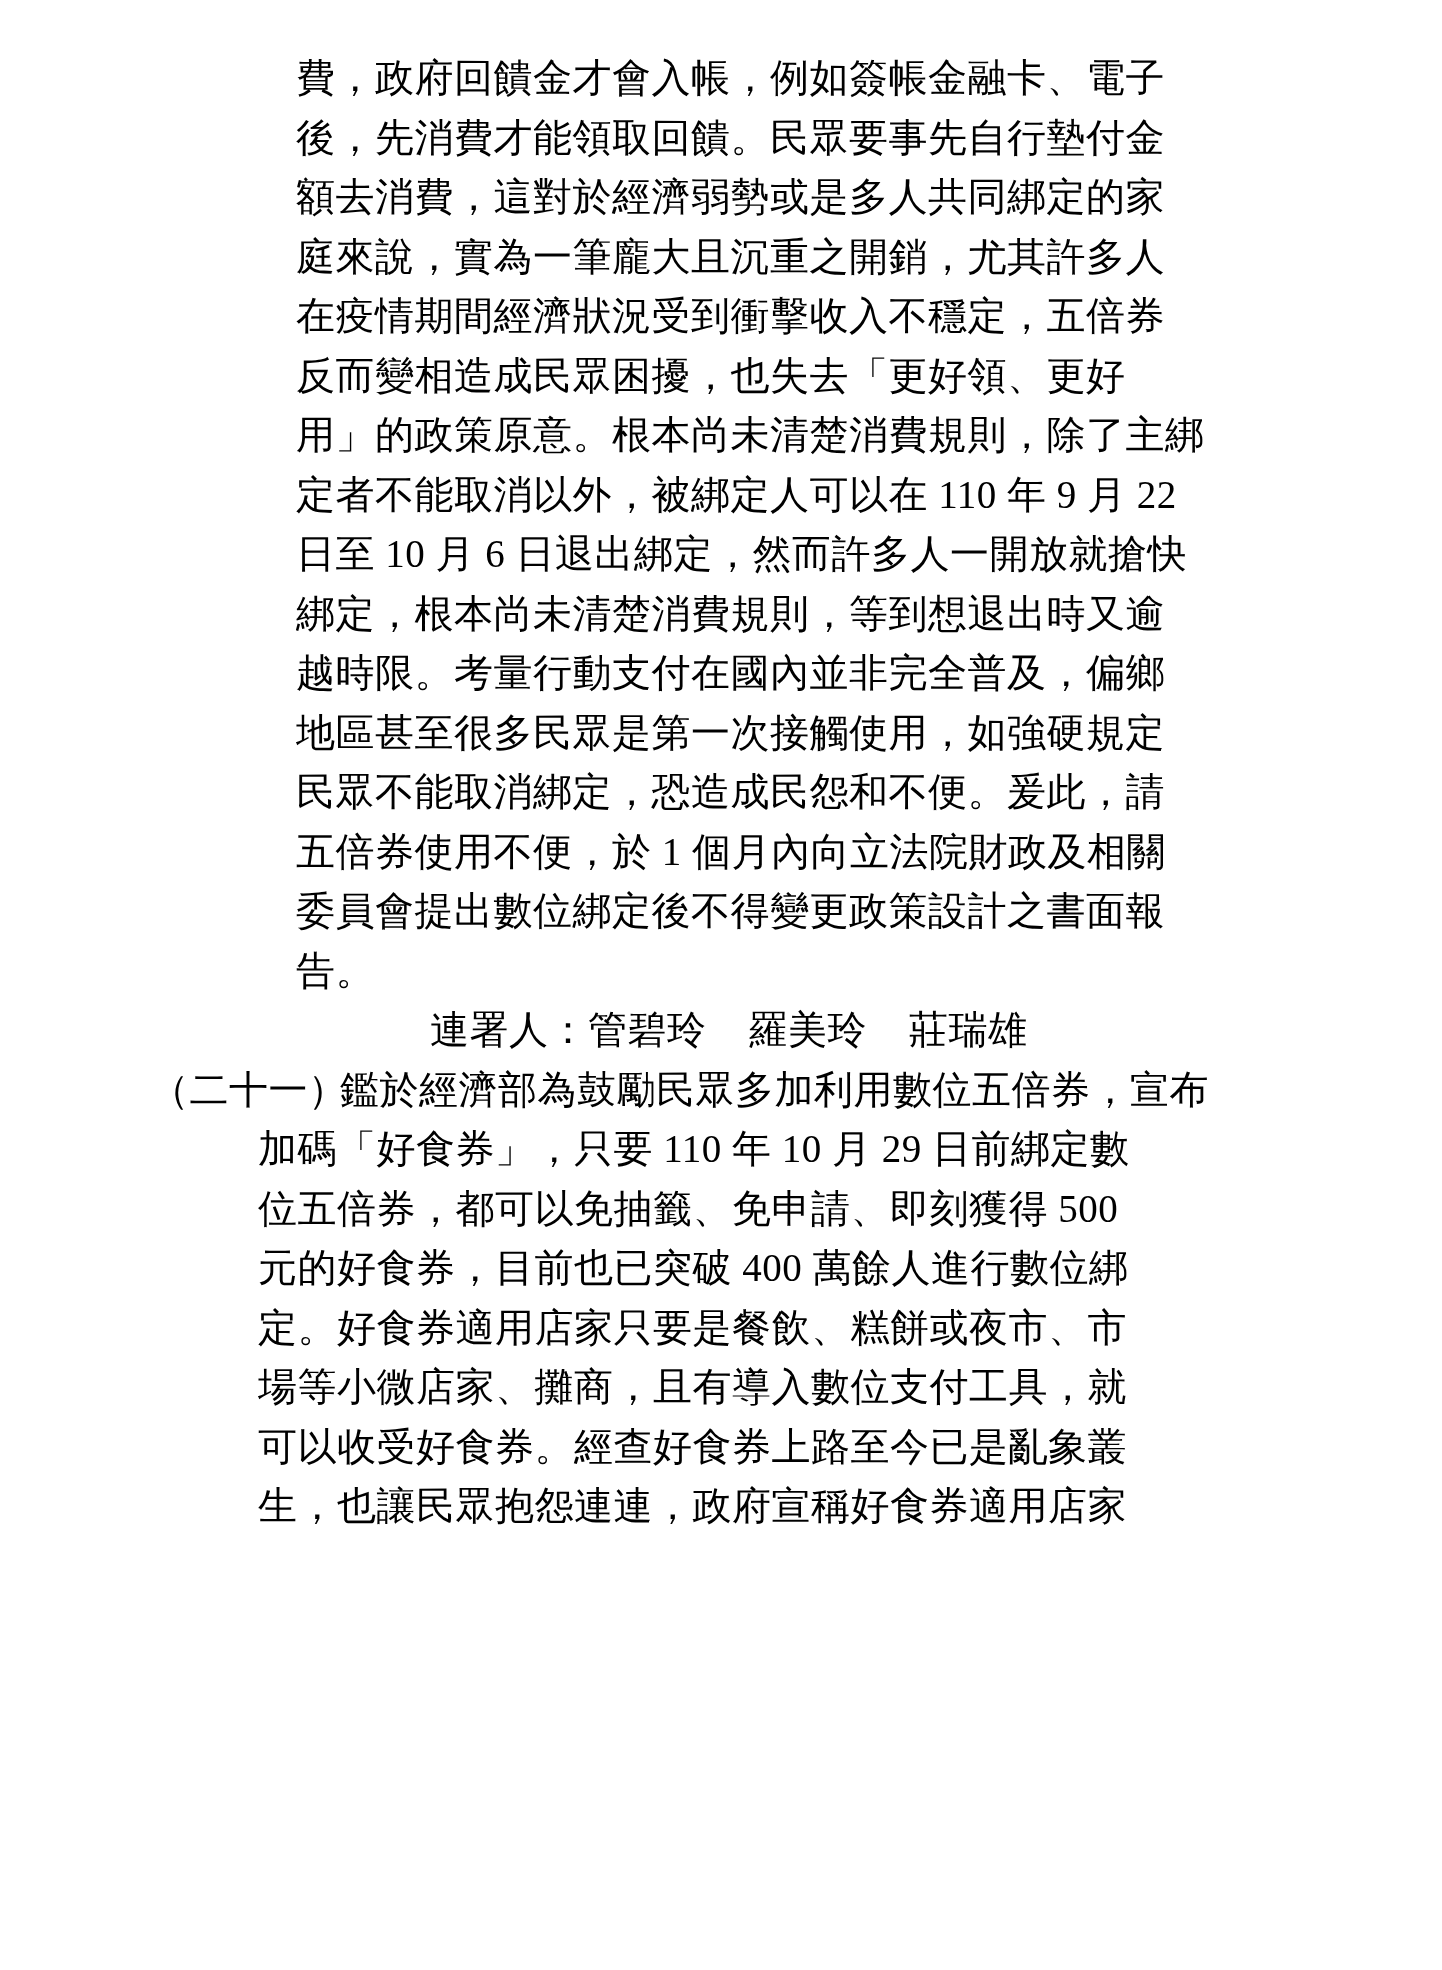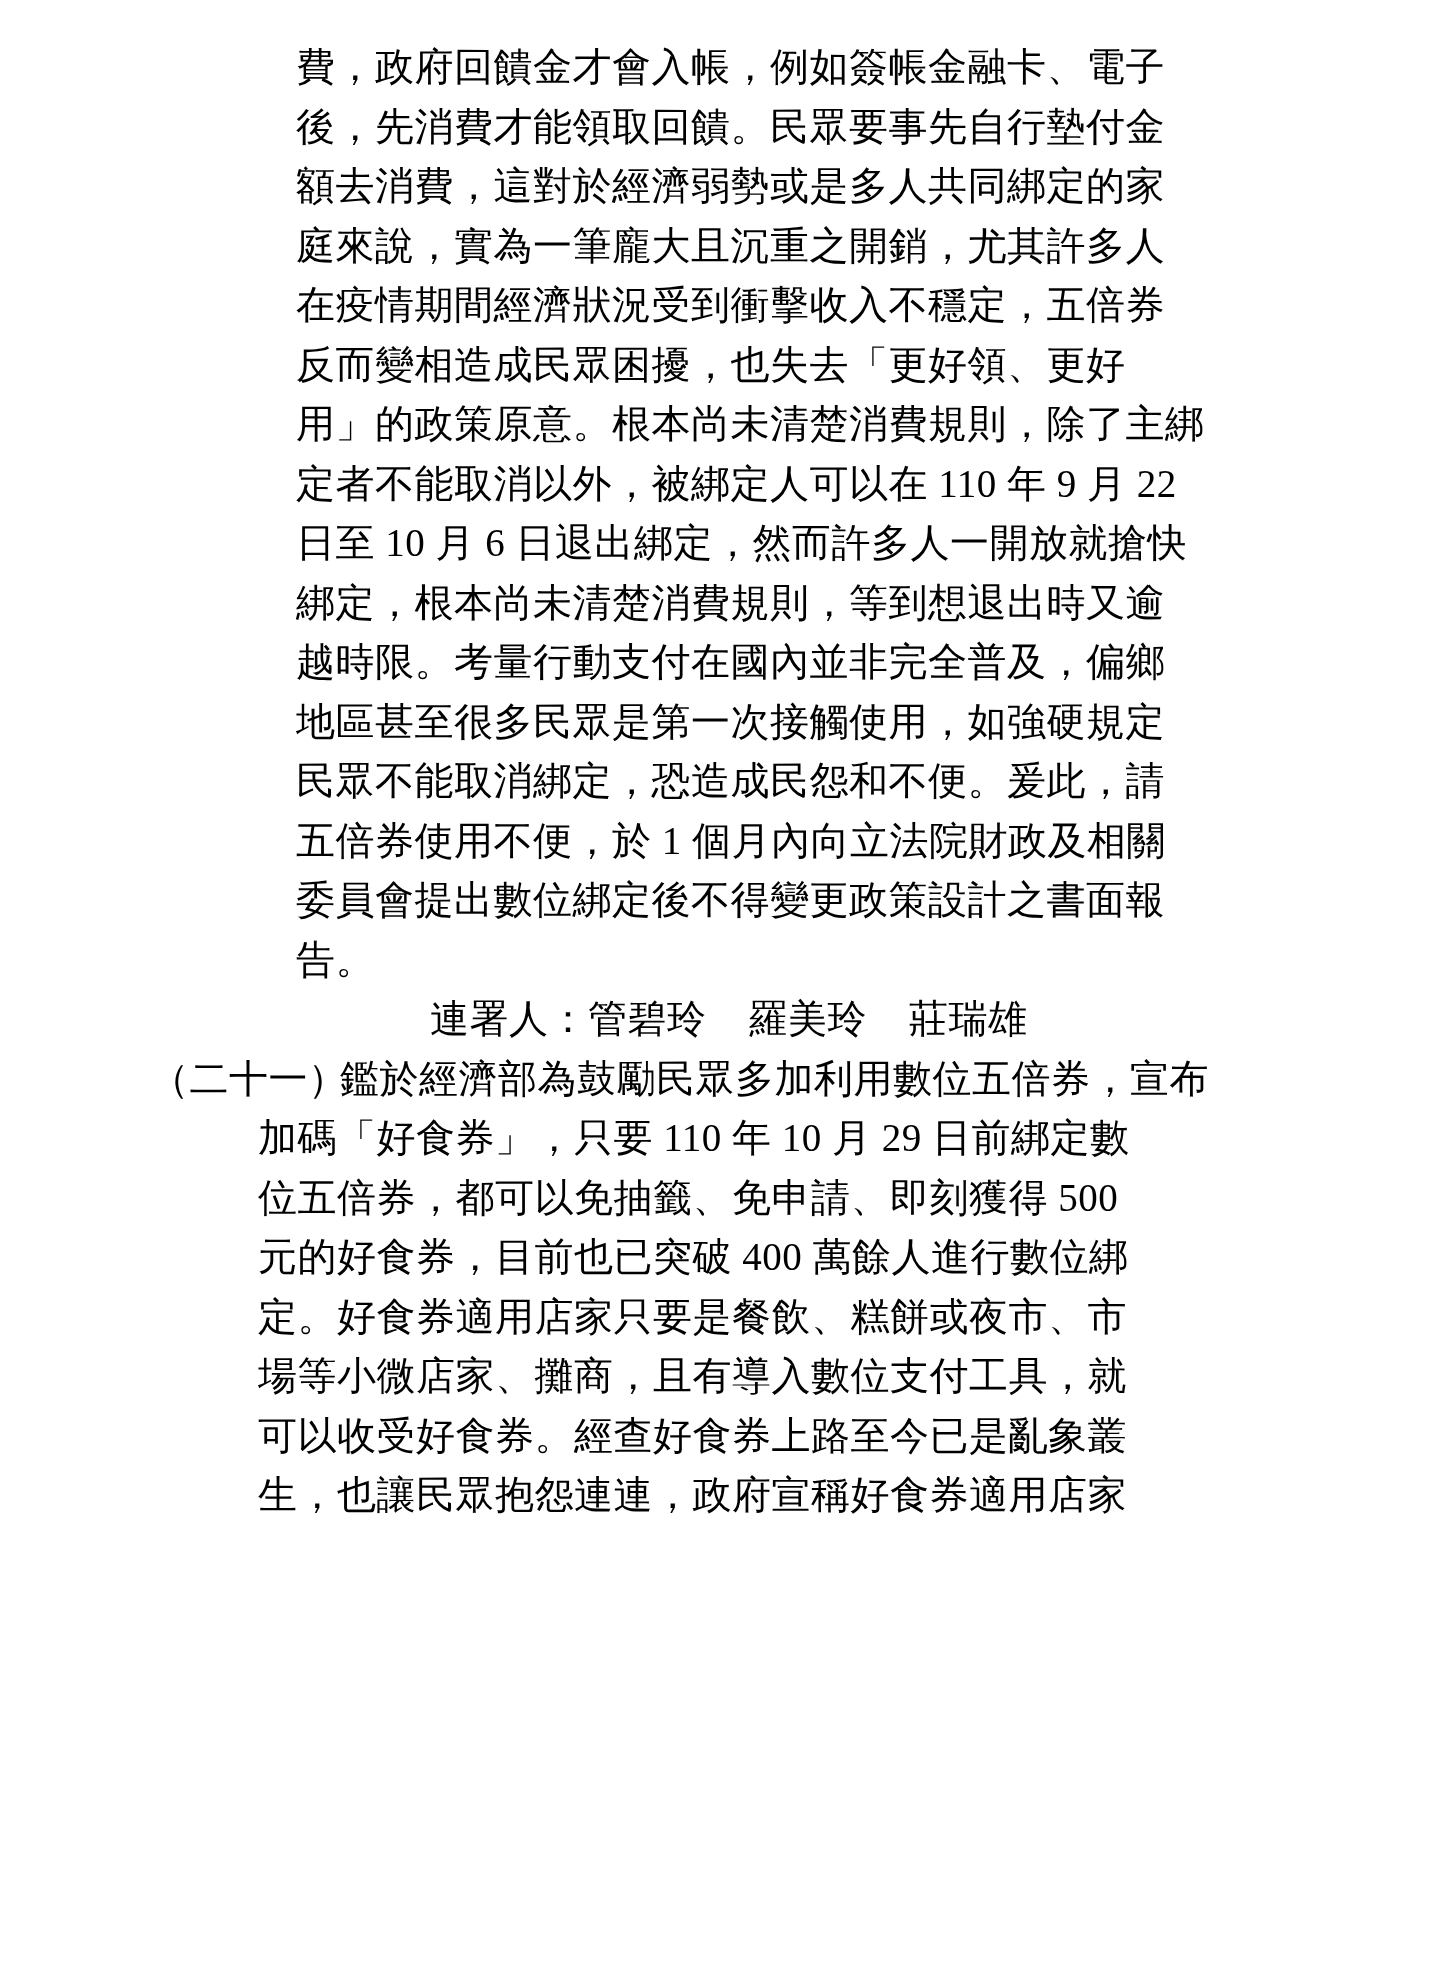--- a/index.html
+++ b/index.html
@@ -11,21 +11,21 @@
     width: 1442px;
     height: 1970px;
     position: relative;
     font-family: "Liberation Serif", "DejaVu Serif", serif;
     color: #000000;
     overflow: hidden;
   }
   .page {
     position: absolute;
     left: 0;
-    top: 1px;
+    top: 12px;
     width: 1442px;
     height: 1598px;
     box-sizing: border-box;
     padding: 36px 96px 0 150px;
   }
   .doc-body {
     font-size: 39px;
     line-height: 59.5px;
     letter-spacing: 0.5px;
     text-align: justify;

